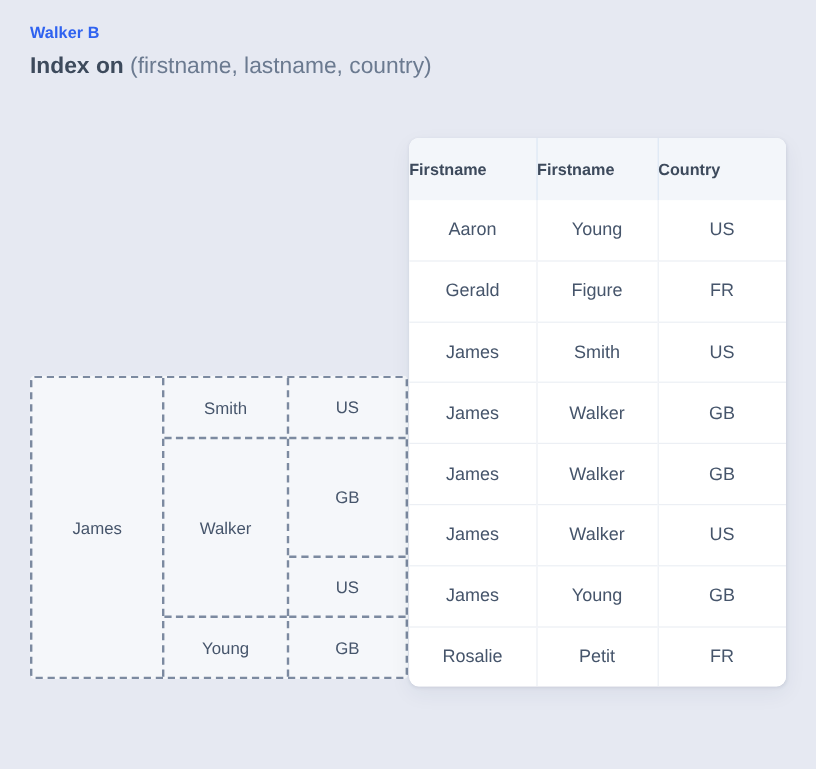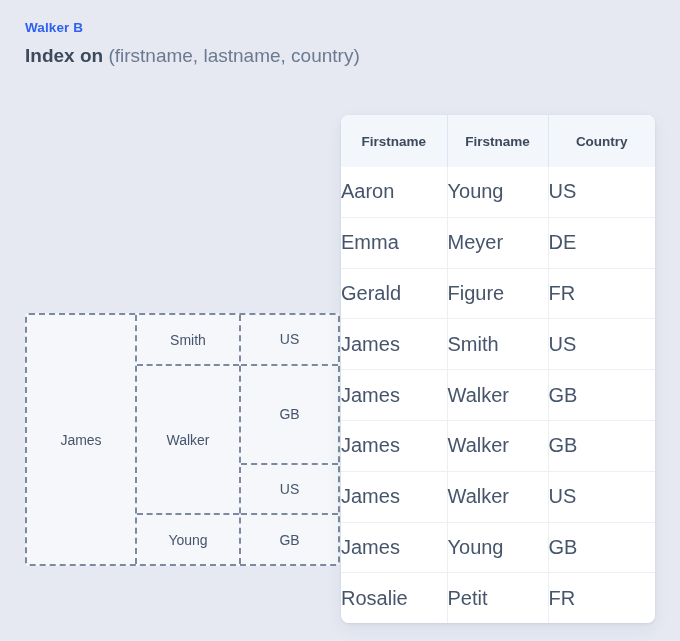--- a/index.html
+++ b/index.html
@@ -98,31 +98,31 @@
     width: 100%;
     table-layout: fixed;
   }
   table.tbl thead th {
     background: #f3f6fa;
     color: #3d4a5c;
     font-size: 13.5px;
     font-weight: 700;
     height: 52px;
     padding: 0;
-    text-align: center;
+    text-align: left;
     border-right: 1px solid #dbe7f4;
   }
   table.tbl thead th:last-child { border-right: none; }
   table.tbl tbody td {
     color: #46556b;
-    font-size: 20px;
+    font-size: 15px;
     font-weight: 400;
     height: 49.8px;
     padding: 0;
-    text-align: left;
+    text-align: center;
     border-top: 1px solid #eceff4;
     border-right: 1px solid #eceff4;
     background: #ffffff;
   }
   table.tbl tbody td:last-child { border-right: none; }
   table.tbl tbody tr:first-child td { border-top: none; }
   .col-first  { width: 106px; }
   .col-last   { width: 101px; }
   .col-country{ width: 107px; }
 </style>
@@ -167,25 +167,20 @@
           <th>Country</th>
         </tr>
     </thead>
     <tbody id="tbody">
         <tr>
           <td>Aaron</td>
           <td>Young</td>
           <td>US</td>
         </tr>
         <tr>
-          <td>Emma</td>
-          <td>Meyer</td>
-          <td>DE</td>
-        </tr>
-        <tr>
           <td>Gerald</td>
           <td>Figure</td>
           <td>FR</td>
         </tr>
         <tr>
           <td>James</td>
           <td>Smith</td>
           <td>US</td>
         </tr>
         <tr>

